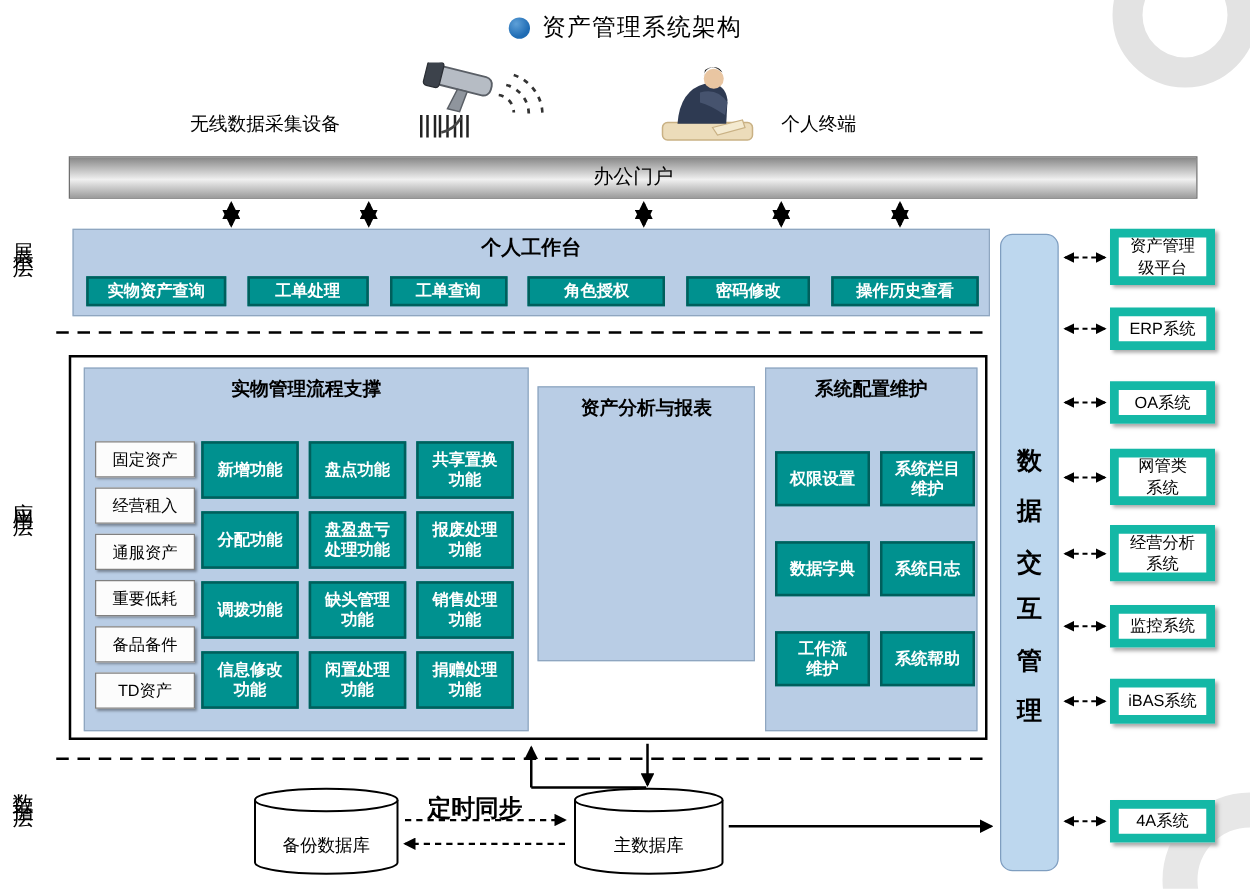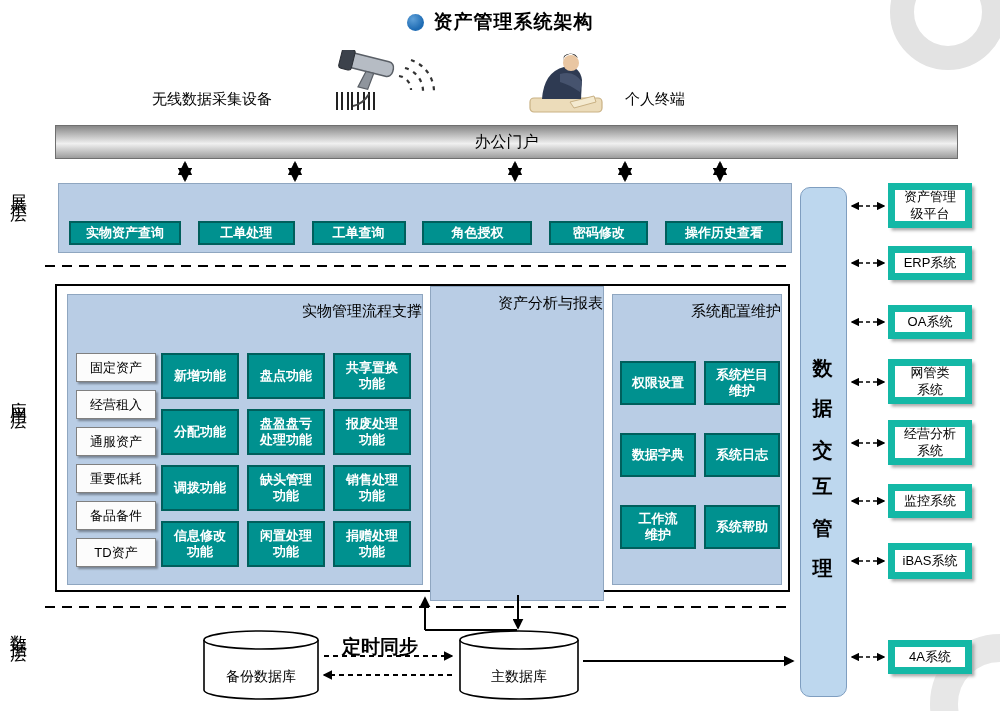--- a/index.html
+++ b/index.html
@@ -8,21 +8,21 @@
        font-family:"Liberation Sans","DejaVu Sans",sans-serif;color:#000}
   svg.bg{position:absolute;left:0;top:0;z-index:0}
   svg.fg{position:absolute;left:0;top:0;z-index:2;pointer-events:none}
   .fg .a2{marker-start:url(#ah);marker-end:url(#ah)}
   .fg .a1{marker-end:url(#ah)}
 
   .hdr{position:absolute;top:9px;left:0;width:100%;display:flex;justify-content:center;
        align-items:center;gap:10px;z-index:1}
   .dot{width:17px;height:17px;border-radius:50%;display:inline-block;
        background:radial-gradient(circle at 35% 30%,#5ea0d8,#1f6cb4 65%)}
-  .title{font-size:19px;font-weight:bold;letter-spacing:1px}
+  .title{font-size:19px;font-weight:normal;letter-spacing:1px}
 
   .dev-label{position:absolute;font-size:15px;z-index:1}
   .dev-icon{position:absolute;z-index:1}
 
   .portal{position:absolute;left:55px;top:125px;width:903px;height:34px;
        background:linear-gradient(180deg,#878787 0%,#f0f0f0 55%,#9d9d9d 100%);
        border:1px solid #6f6f6f;text-align:center;line-height:31px;
        font-size:16px;font-weight:normal;z-index:1}
 
   .vlabel{position:absolute;left:7px;writing-mode:vertical-rl;text-orientation:upright;
@@ -31,21 +31,21 @@
   .workbench{position:absolute;left:58px;top:183px;width:734px;height:70px;
        background:#b9cde5;border:1px solid #8fa6c0;z-index:1}
   .workbench-title{text-align:center;font-weight:bold;font-size:16px;margin-top:4px}
   .wb-row{position:absolute;left:10px;right:8px;bottom:7px;display:flex;justify-content:space-between}
   .wb-btn{height:24px;background:#00918f;border:2px solid #005f5c;color:#ffffff;
        font-size:13px;font-weight:bold;display:flex;align-items:center;justify-content:center}
 
   .appbox{position:absolute;left:55px;top:284px;width:735px;height:308px;
        background:#fff;border:2px solid #000;z-index:1}
   .panel{position:absolute;background:#b9cde5;border:1px solid #8fa6c0}
-  .panel-title{text-align:right;font-weight:normal;font-size:15px;margin-top:7px}
+  .panel-title{text-align:center;font-weight:bold;font-size:15px;margin-top:7px}
   .cat-col{position:absolute;left:8px;top:58px;display:flex;flex-direction:column;gap:8px}
   .cat{width:80px;height:29px;background:#fcfcfc;border:1px solid #808080;
        box-shadow:1.5px 1.5px 2px rgba(0,0,0,.35);font-size:13px;
        display:flex;align-items:center;justify-content:center}
   .grid{position:absolute;display:grid}
   .fn{background:#00918f;border:2px solid #005f5c;color:#fff;font-size:13px;font-weight:bold;
        display:flex;align-items:center;justify-content:center;text-align:center;
        white-space:pre-line;line-height:1.25}
 
   .exch-bar{position:absolute;left:800px;top:187px;width:47px;height:510px;
@@ -109,20 +109,21 @@
 </svg>
 <div class="dev-label" style="left:625px;top:90px">个人终端</div>
 
 <div class="portal">办公门户</div>
 
 <div class="vlabel" style="top:181px">展示层</div>
 <div class="vlabel" style="top:388px">应用层</div>
 <div class="vlabel" style="top:621px">数据层</div>
 
 <div class="workbench">
+  <div class="workbench-title">个人工作台</div>
   <div class="wb-row">
     <div class="wb-btn" style="width:112px">实物资产查询</div>
     <div class="wb-btn" style="width:97px">工单处理</div>
     <div class="wb-btn" style="width:94px">工单查询</div>
     <div class="wb-btn" style="width:110px">角色授权</div>
     <div class="wb-btn" style="width:99px">密码修改</div>
     <div class="wb-btn" style="width:118px">操作历史查看</div>
   </div>
 </div>
 
@@ -155,21 +156,21 @@
 功能</div>
       <div class="fn">信息修改
 功能</div>
       <div class="fn">闲置处理
 功能</div>
       <div class="fn">捐赠处理
 功能</div>
     </div>
   </div>
 
-  <div class="panel" style="left:373px;top:0;width:174px;height:315px">
+  <div class="panel" style="left:373px;top:23px;width:174px;height:220px">
     <div class="panel-title">资产分析与报表</div>
   </div>
 
   <div class="panel" style="left:555px;top:8px;width:170px;height:291px">
     <div class="panel-title">系统配置维护</div>
     <div class="grid" style="left:7px;top:66px;grid-template-columns:repeat(2,76px);gap:28px 8px;grid-auto-rows:44px">
       <div class="fn">权限设置</div>
       <div class="fn">系统栏目
 维护</div>
       <div class="fn">数据字典</div>

